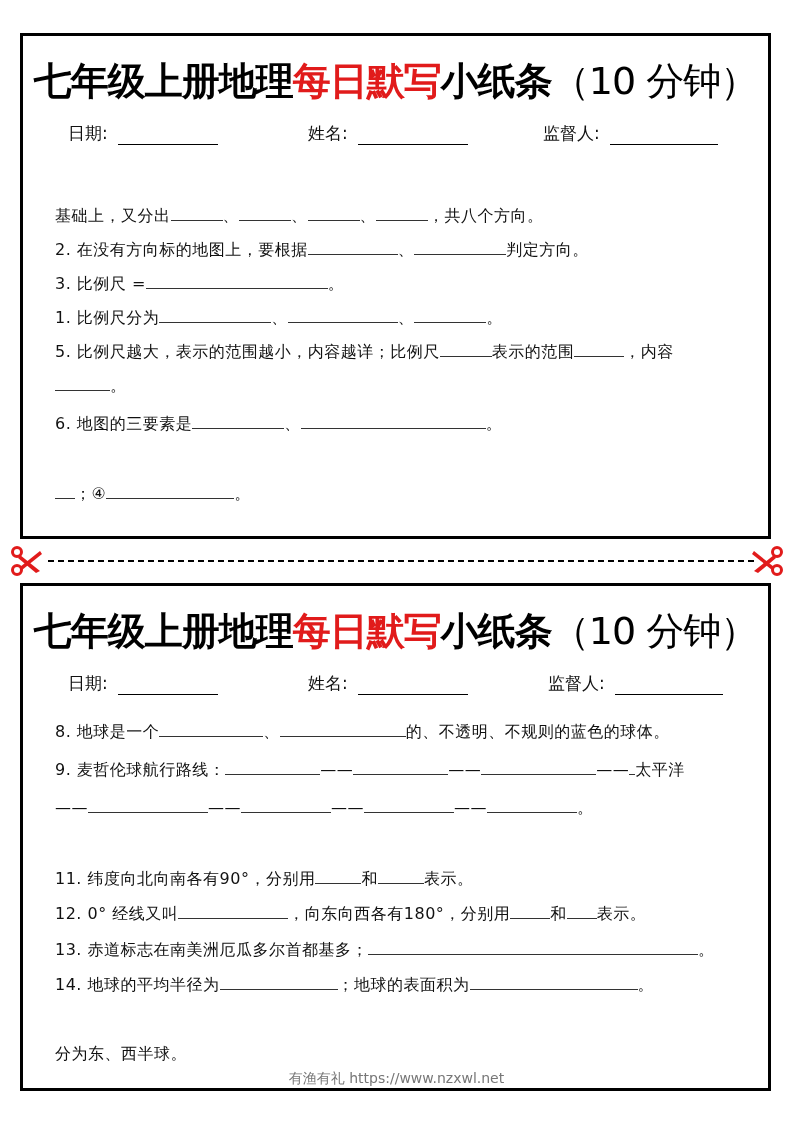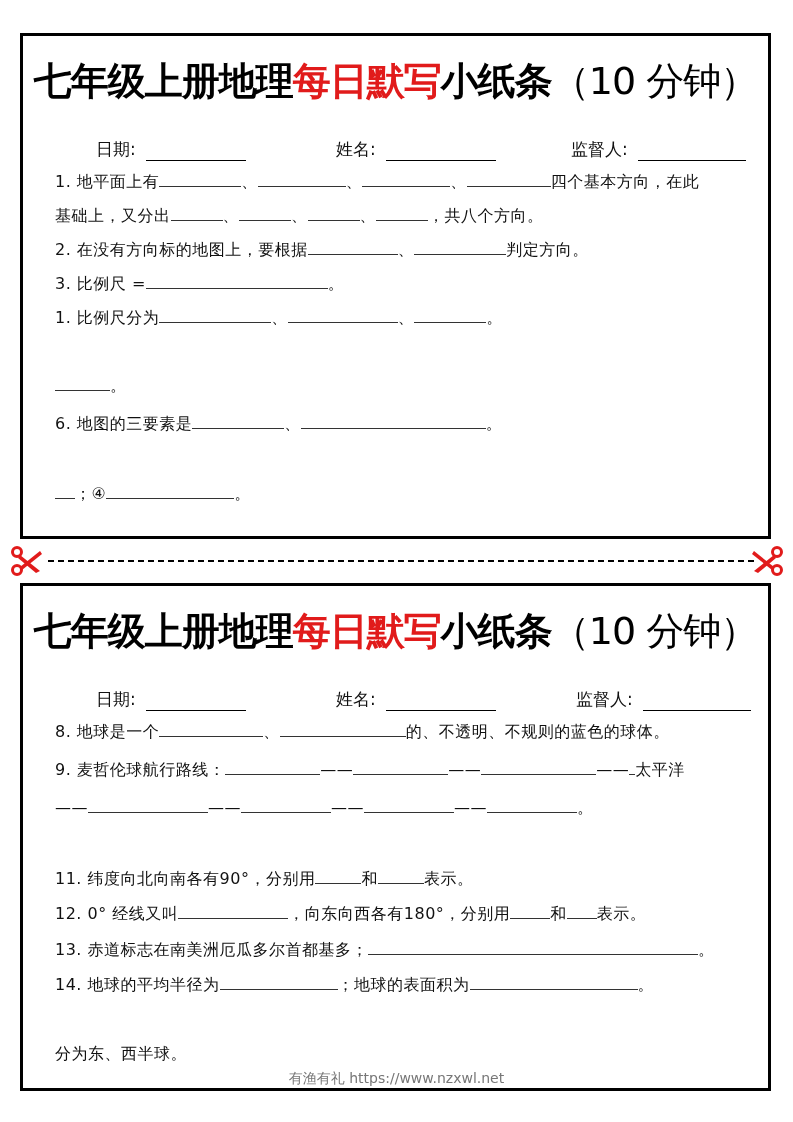--- a/index.html
+++ b/index.html
@@ -7,21 +7,21 @@
          font-family: "DejaVu Sans", "Liberation Sans", sans-serif; color: #111; }
   .box { position: absolute; left: 20px; width: 751px; border: 3px solid #000; box-sizing: border-box; background: #fff; }
   #box1 { top: 33px; height: 506px; }
   #box2 { top: 583px; height: 508px; }
   .title { position: absolute; left: 0; right: 0; top: 20px; text-align: center;
            font-size: 38px; font-weight: bold; letter-spacing: -1px; white-space: nowrap; color: #000;
            font-family: "DejaVu Sans", sans-serif; }
   .title .red { color: #e11b1b; }
   .title .paren { font-weight: normal; }
   .meta { position: absolute; top: 86px; left: 0; right: 0; height: 24px; font-size: 17px; }
-  .meta .field { position: absolute; top: 16px; white-space: nowrap; margin-left: 28px; }
+  .meta .field { position: absolute; top: 0; white-space: nowrap; }
   .meta .blank { display: inline-block; border-bottom: 1px solid #000; height: 18px; vertical-align: bottom; margin-left: 10px; }
   .q { position: absolute; left: 32px; font-size: 16px; white-space: nowrap; line-height: 20px; letter-spacing: 0.5px; }
   .u { display: inline-block; border-bottom: 1px solid #333; height: 16px; vertical-align: baseline; }
   .cutline { position: absolute; top: 560px; left: 48px; width: 706px; border-top: 2px dashed #000; }
   .scissors { position: absolute; top: 545px; width: 34px; height: 32px; }
   #sc-left { left: 10px; }
   #sc-right { left: 750px; }
   .watermark { position: absolute; top: 1070px; left: 0; right: 0; text-align: center; font-size: 14px; color: #777; }
 </style>
 </head>
@@ -30,34 +30,34 @@
 <div class="box" id="box1">
   <div class="title">
     <span>七年级上册地理</span><span class="red">每日默写</span><span>小纸条</span><span class="paren">（10 分钟）</span>
   </div>
   <div class="meta">
     <div class="field" style="left:45px"><span>日期:</span><span class="blank" style="width:100px"></span></div>
     <div class="field" style="left:285px"><span>姓名:</span><span class="blank" style="width:110px"></span></div>
     <div class="field" style="left:520px"><span>监督人:</span><span class="blank" style="width:108px"></span></div>
   </div>
 
-  <div class="q" style="top:134px">
-    <span>1. 地平面上有</span><span class="u" style="width:82px"></span><span>、</span><span class="u" style="width:88px"></span><span>、</span><span class="u" style="width:88px"></span><span>、</span><span class="u" style="width:84px"></span><span>四个基本方向，在此</span>
-  </div>
   <div class="q" style="top:168px">
     <span>基础上，又分出</span><span class="u" style="width:52px"></span><span>、</span><span class="u" style="width:52px"></span><span>、</span><span class="u" style="width:52px"></span><span>、</span><span class="u" style="width:52px"></span><span>，共八个方向。</span>
   </div>
   <div class="q" style="top:202px">
     <span>2. 在没有方向标的地图上，要根据</span><span class="u" style="width:90px"></span><span>、</span><span class="u" style="width:92px"></span><span>判定方向。</span>
   </div>
   <div class="q" style="top:236px">
     <span>3. 比例尺 =</span><span class="u" style="width:182px"></span><span>。</span>
   </div>
   <div class="q" style="top:270px">
     <span>1. 比例尺分为</span><span class="u" style="width:112px"></span><span>、</span><span class="u" style="width:110px"></span><span>、</span><span class="u" style="width:72px"></span><span>。</span>
+  </div>
+  <div class="q" style="top:304px">
+    <span>5. 比例尺越大，表示的范围越小，内容越详；比例尺</span><span class="u" style="width:52px"></span><span>表示的范围</span><span class="u" style="width:50px"></span><span>，内容</span>
   </div>
   <div class="q" style="top:338px">
     <span class="u" style="width:55px"></span><span>。</span>
   </div>
   <div class="q" style="top:376px">
     <span>6. 地图的三要素是</span><span class="u" style="width:92px"></span><span>、</span><span class="u" style="width:185px"></span><span>。</span>
   </div>
   <div class="q" style="top:446px">
     <span class="u" style="width:20px"></span><span>；④</span><span class="u" style="width:128px"></span><span>。</span>
   </div>

